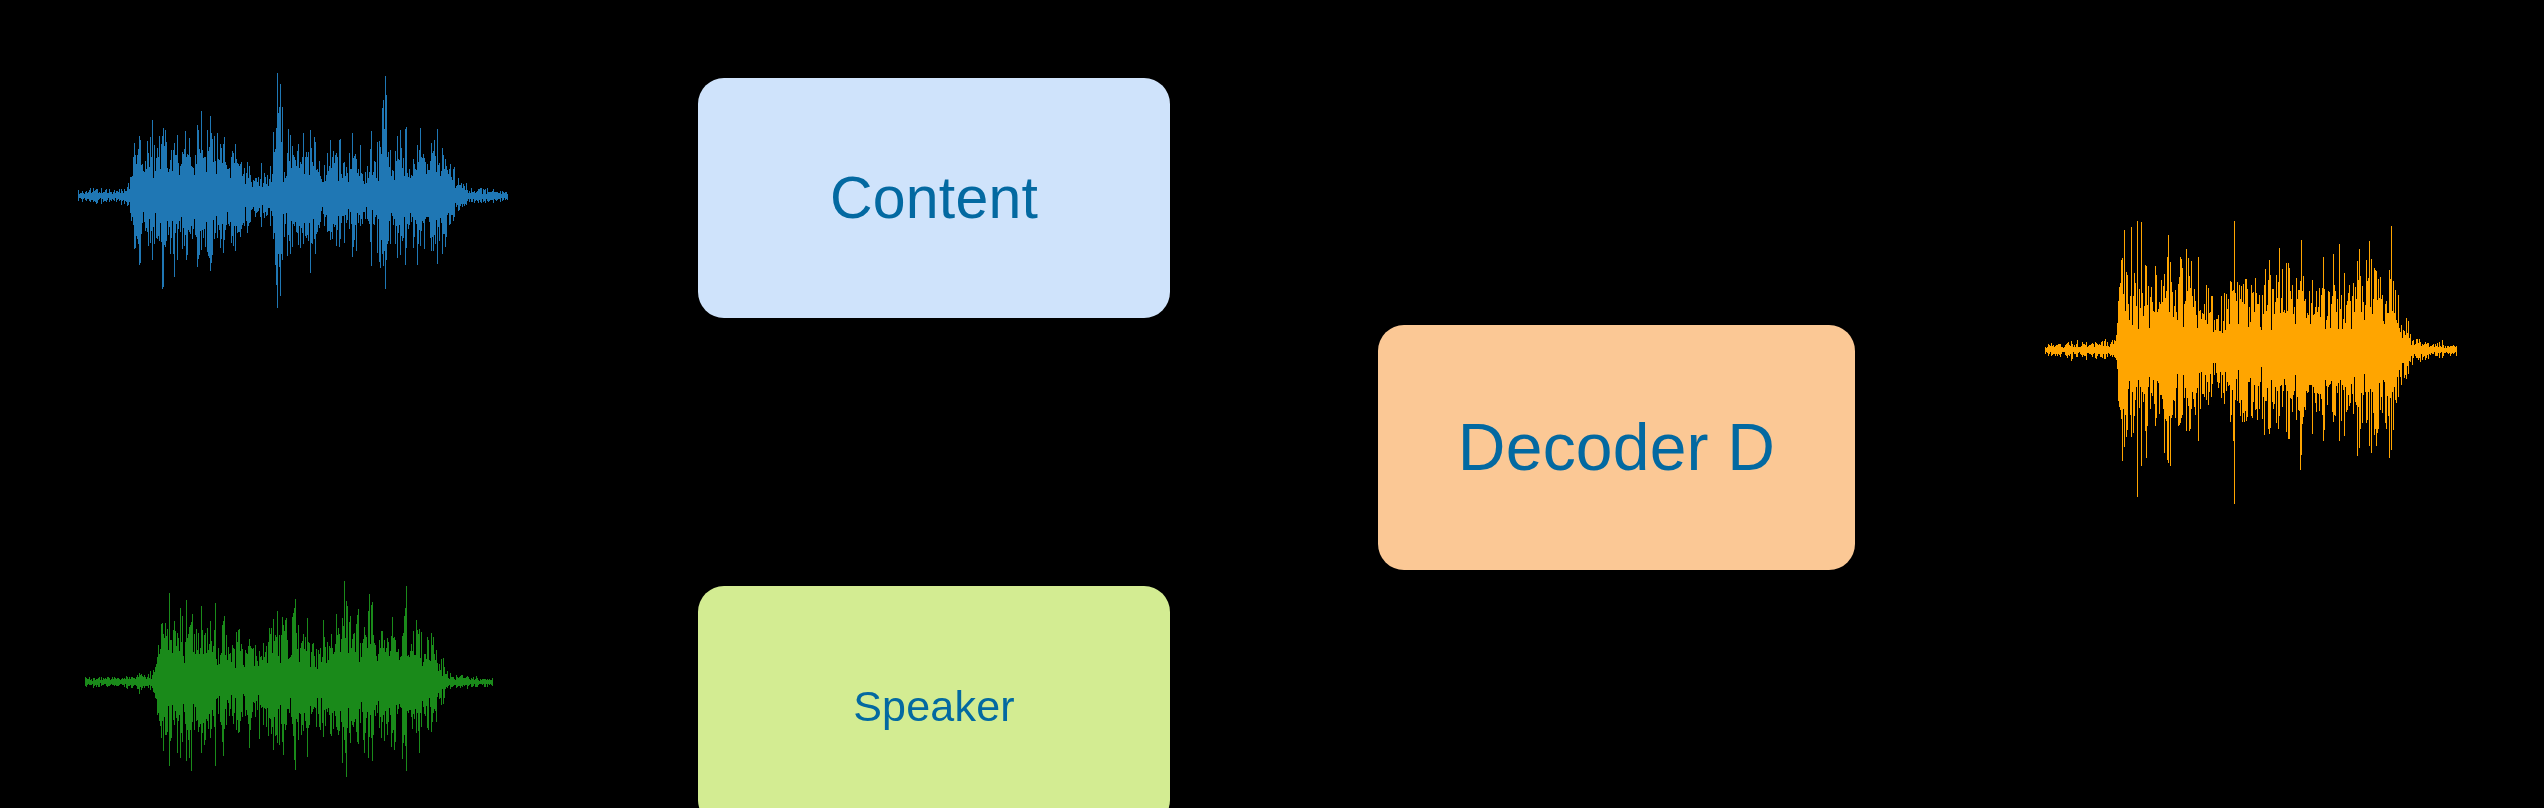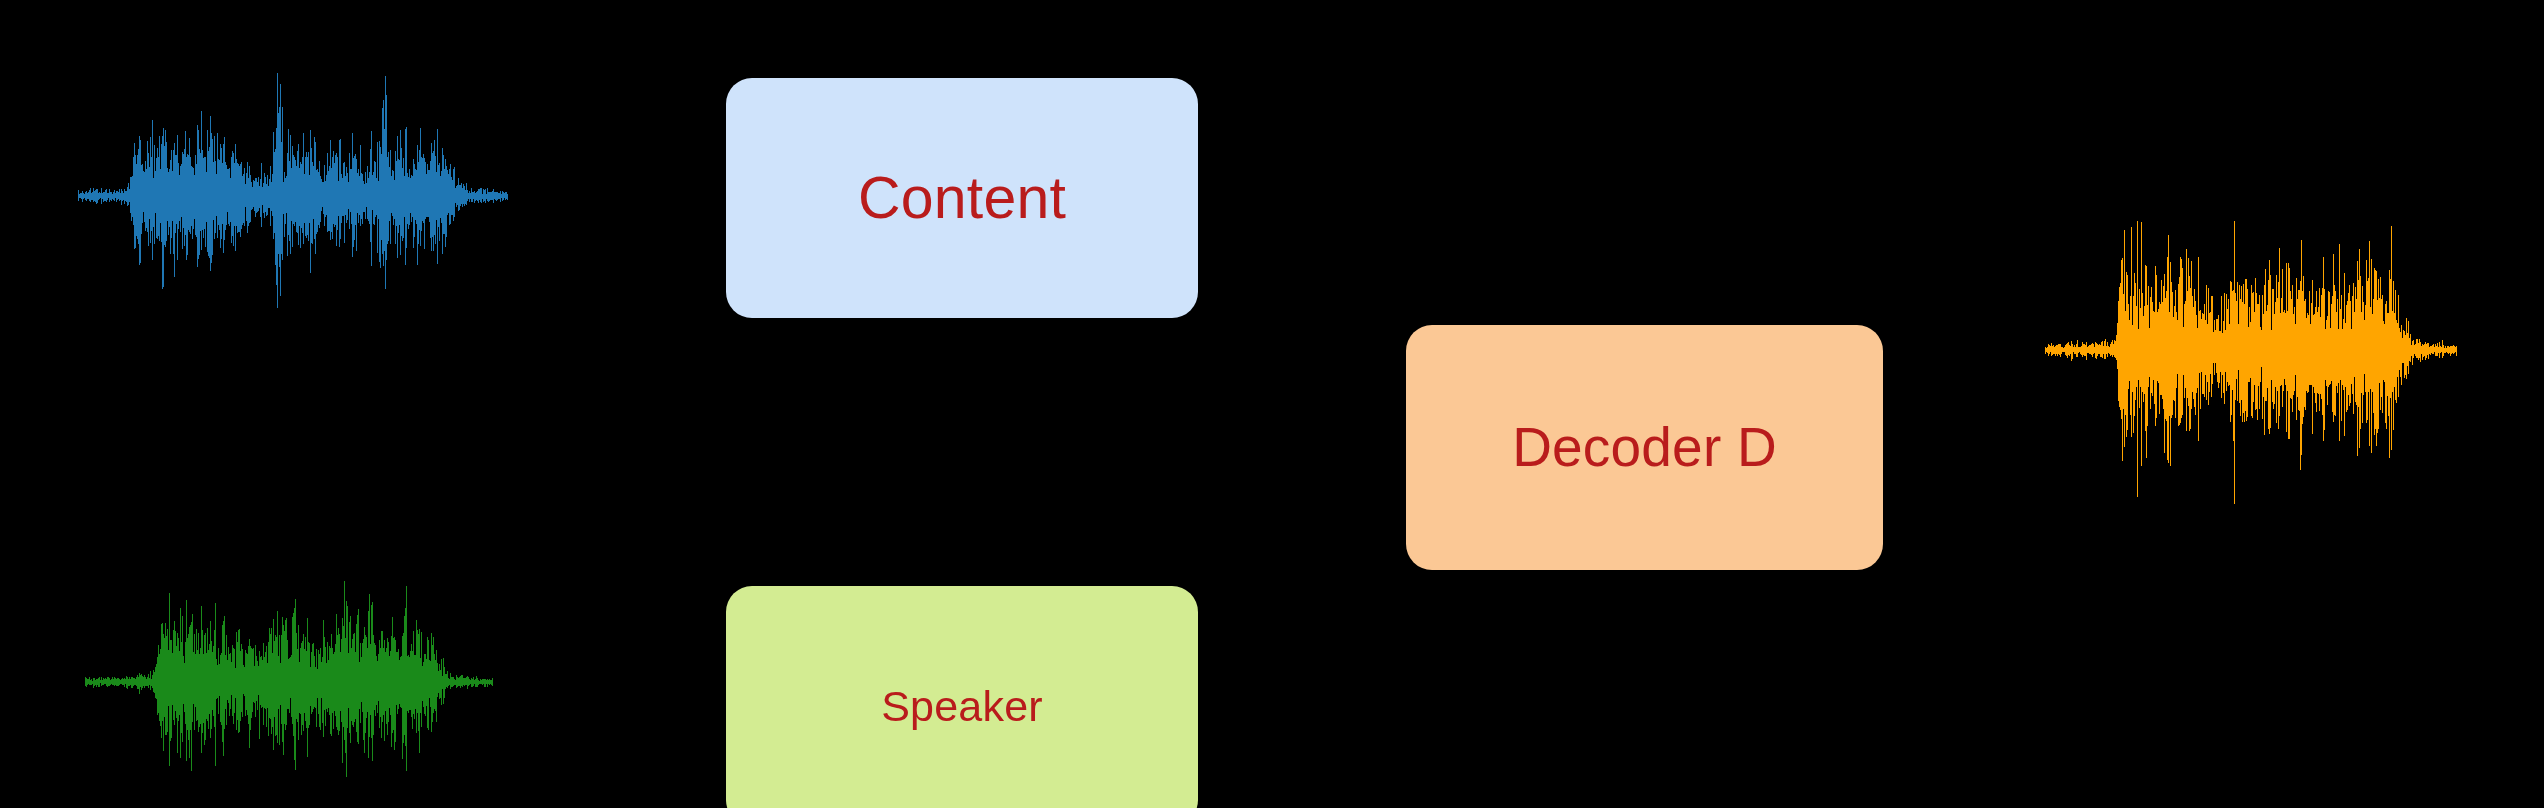--- a/index.html
+++ b/index.html
@@ -23,26 +23,25 @@
     display: block;
   }
   .node-box {
     position: absolute;
     box-sizing: border-box;
     border-radius: 26px;
     display: flex;
     flex-direction: column;
     align-items: center;
     justify-content: center;
-    color: #b91c1c;
+    color: #0369a1;
     text-align: center;
     line-height: 1.12;
     font-weight: 400;
     letter-spacing: 0.2px;
-    margin-left: 28px;
     -webkit-font-smoothing: antialiased;
   }
   .node-line {
     display: block;
     white-space: nowrap;
   }
   .sub {
     font-size: 0.62em;
     vertical-align: baseline;
     position: relative;
@@ -64,21 +63,21 @@
     height: 240px;
     background: #d3ec92;
     font-size: 43px;
   }
   #decoder {
     left: 1378px;
     top: 325px;
     width: 477px;
     height: 245px;
     background: #fbc895;
-    font-size: 55px;
+    font-size: 66px;
   }
 </style>
 </head>
 <body>
 
 <div id="stage" style="width: 2544px; height: 808px; background: rgb(0, 0, 0);">
 
   <svg class="wave" id="wave-source-content" aria-hidden="true" width="430" height="300" viewBox="0 0 430 300" style="left: 78px; top: 46px;">
       <g fill="#1f77b4" stroke="#1f77b4" stroke-width="1.00" shape-rendering="crispEdges">
         <line x1="0.50" x2="0.50" y1="144.03" y2="154.86"></line>

